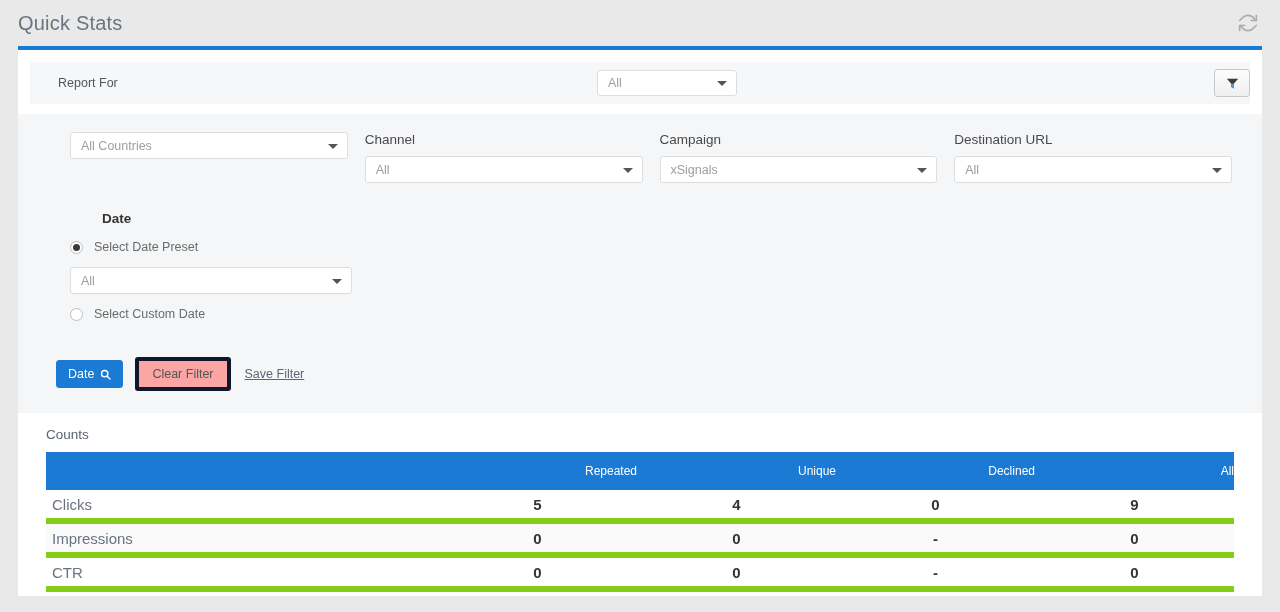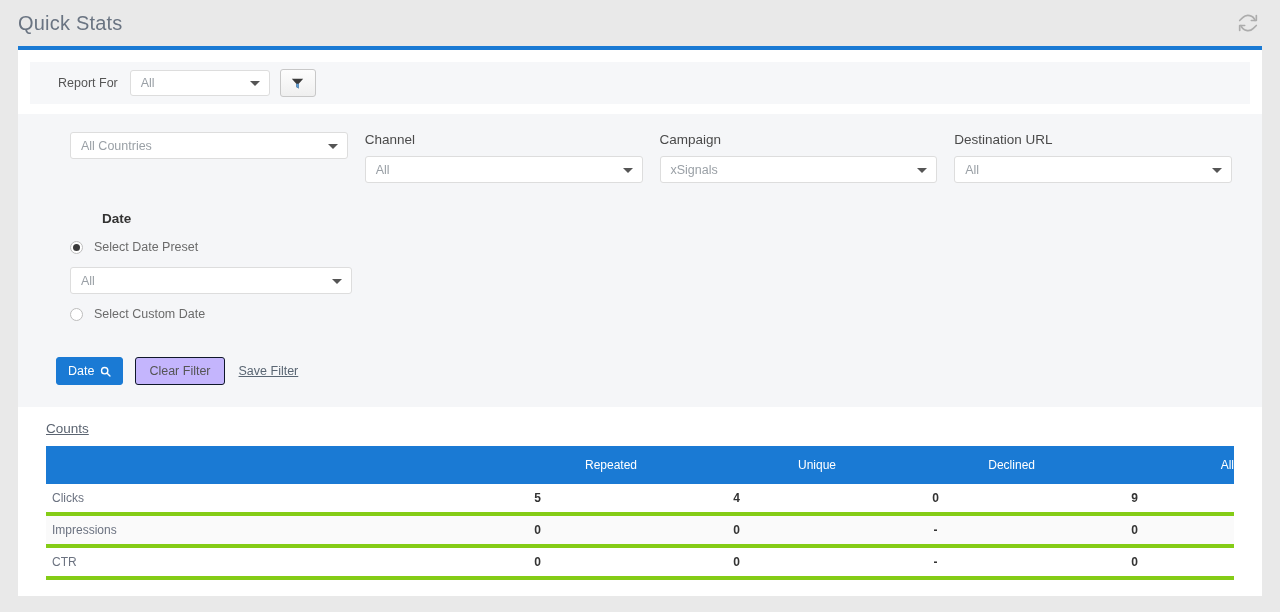--- a/index.html
+++ b/index.html
@@ -52,20 +52,21 @@
 
   
   .reportfor-strip {
     margin: 12px 12px 0 12px;
     background: #f6f7f9;
     height: 42px;
     display: flex;
     align-items: center;
     padding-left: 28px;
     box-sizing: border-box;
+    justify-content: space-between;
   }
   .reportfor-label {
     font-size: 12.5px;
     color: #555;
     margin-right: 12px;
   }
 
   
   .sel {
     position: relative;
@@ -198,23 +199,23 @@
     font-size: 12.5px;
     display: flex;
     align-items: center;
     cursor: pointer;
   }
   .btn-apply .mag {
     margin-left: 6px;
     display: inline-flex;
   }
   .btn-clear {
-    background: #c4b5fd;
+    background: #fca5a5;
     color: #555;
-    border: 1px solid #0f172a;
+    border: 4px solid #0f172a;
     border-radius: 3px;
     height: 26px;
     padding: 0 13px;
     font-size: 12.5px;
     display: flex;
     align-items: center;
     margin-left: 12px;
     cursor: pointer;
   }
   .link-save {
@@ -227,44 +228,43 @@
 
   
   .counts-section {
     background: #fff;
     padding: 14px 28px 0 28px;
   }
   .counts-title {
     font-size: 13.5px;
     color: #5b6471;
     margin-bottom: 10px;
-    text-decoration: underline;
   }
   table.counts {
     width: 100%;
     border-collapse: collapse;
     table-layout: fixed;
   }
   table.counts thead th {
     background: #1a7ad4;
     color: #fff;
     font-weight: normal;
     font-size: 12px;
     height: 38px;
     text-align: right;
     padding: 0;
   }
   table.counts thead th.first { width: 33%; }
   table.counts tbody td {
     height: 28px;
-    font-size: 12px;
+    font-size: 15px;
     text-align: center;
     color: #333;
     font-weight: bold;
-    border-bottom: 4px solid #84cc16;
+    border-bottom: 6px solid #84cc16;
     padding: 0;
   }
   table.counts tbody td.rowlabel {
     text-align: left;
     color: #6b7280;
     font-weight: normal;
     padding-left: 6px;
   }
   table.counts tbody tr.alt td { background: #fafafa; }
 </style>

